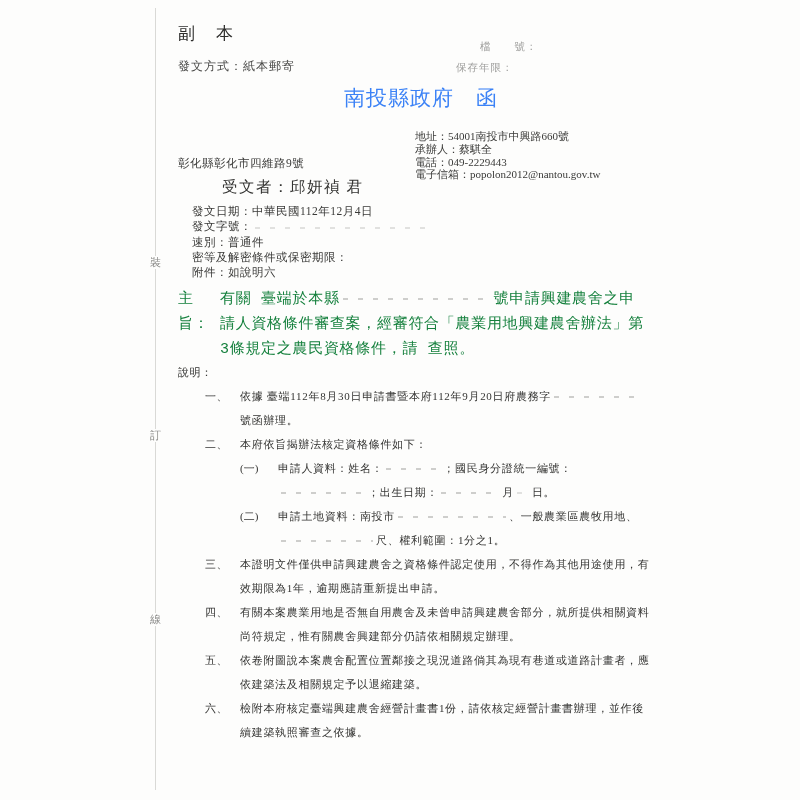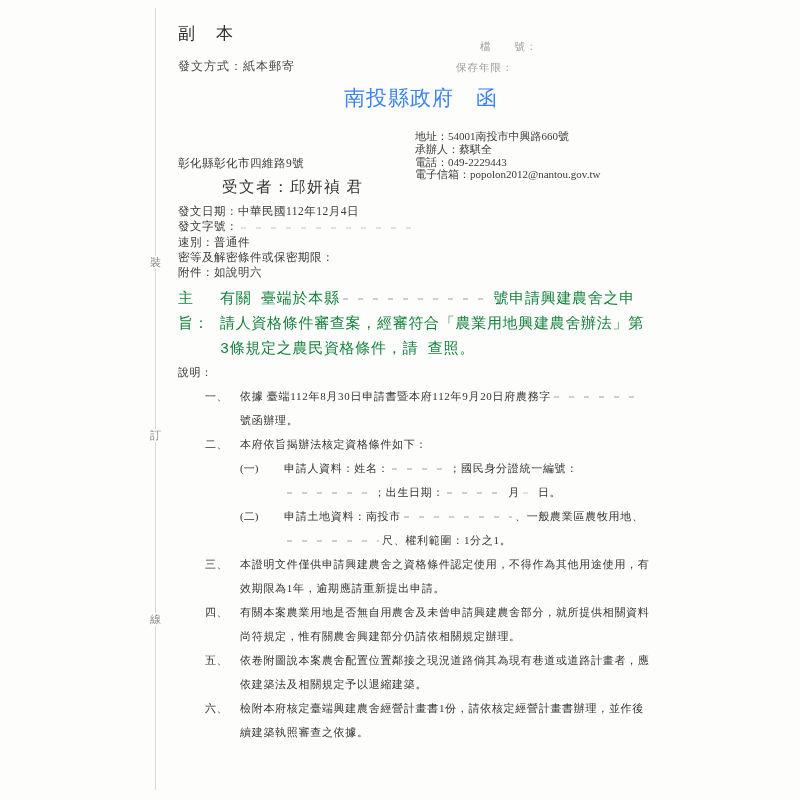--- a/index.html
+++ b/index.html
@@ -50,21 +50,21 @@
   .recipient-address {
     position:absolute; left:178px; top:156px;
     font-size:11.5px; color:#3a3a38; letter-spacing:0.5px;
   }
   .recipient-name {
     position:absolute; left:178px; top:177px;
     font-size:15.5px; color:#333331; letter-spacing:1.5px;margin-left:44px;
   }
 
   .meta {
-    position:absolute; left:178px; top:204px;
+    position:absolute; left:192px; top:204px;
     font-size:11.5px; line-height:15.3px; color:#3a3a38; letter-spacing:0.5px;
   }
   .meta .row { white-space:nowrap; }
 
   .subject-block {
     position:absolute; left:178px; top:287px;
     font-size:15px; line-height:25px; color:#15803d;
     display:flex; align-items:flex-start;font-family:Liberation Mono, monospace;
   }
   .subject-block .lbl { flex:0 0 42px; letter-spacing:0.5px; }
@@ -73,21 +73,21 @@
   .desc-block {
     position:absolute; left:178px; top:360px;
     font-size:11px; line-height:24px; color:#353533;
   }
   .desc-label { letter-spacing:0.5px; }
   .item { display:flex; margin-left:27px; align-items:flex-start; }
   .item > .num { flex:0 0 35px; letter-spacing:0.5px; }
   .item > .content { width:412px; letter-spacing:0.7px; }
   .sub { display:flex; margin-left:62px; align-items:flex-start; }
   .sub > .num { flex:0 0 38px; }
-  .sub > .content { width:374px; letter-spacing:0.7px;margin-left:6px; }
+  .sub > .content { width:374px; letter-spacing:0.7px; }
 
   
   .redact {
     display:inline-block; height:2px; vertical-align:middle;
     background:repeating-linear-gradient(90deg,#9f9f9c 0 5px,transparent 5px 15px);
     opacity:.5; margin:0 3px;
   }
   .redact.faint { opacity:.3; }
 </style>
 </head>

